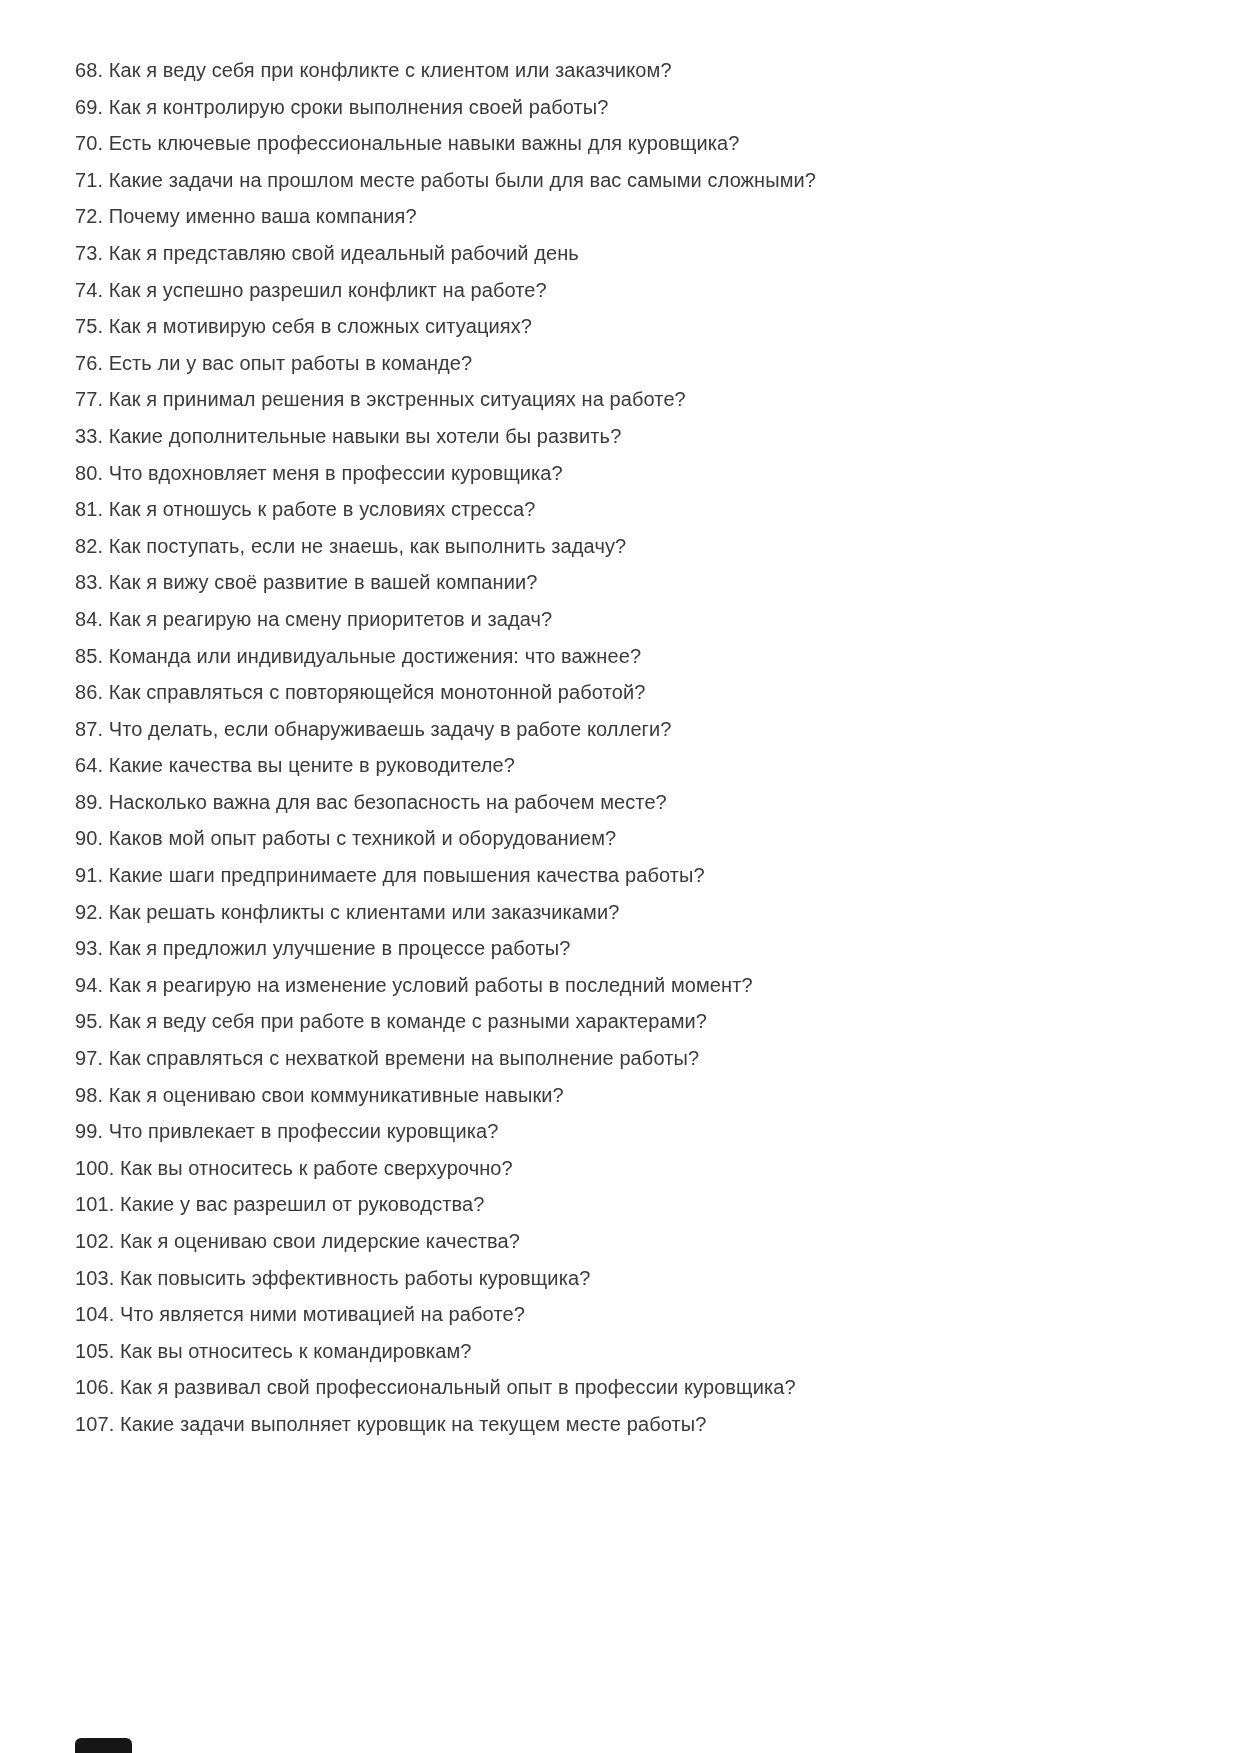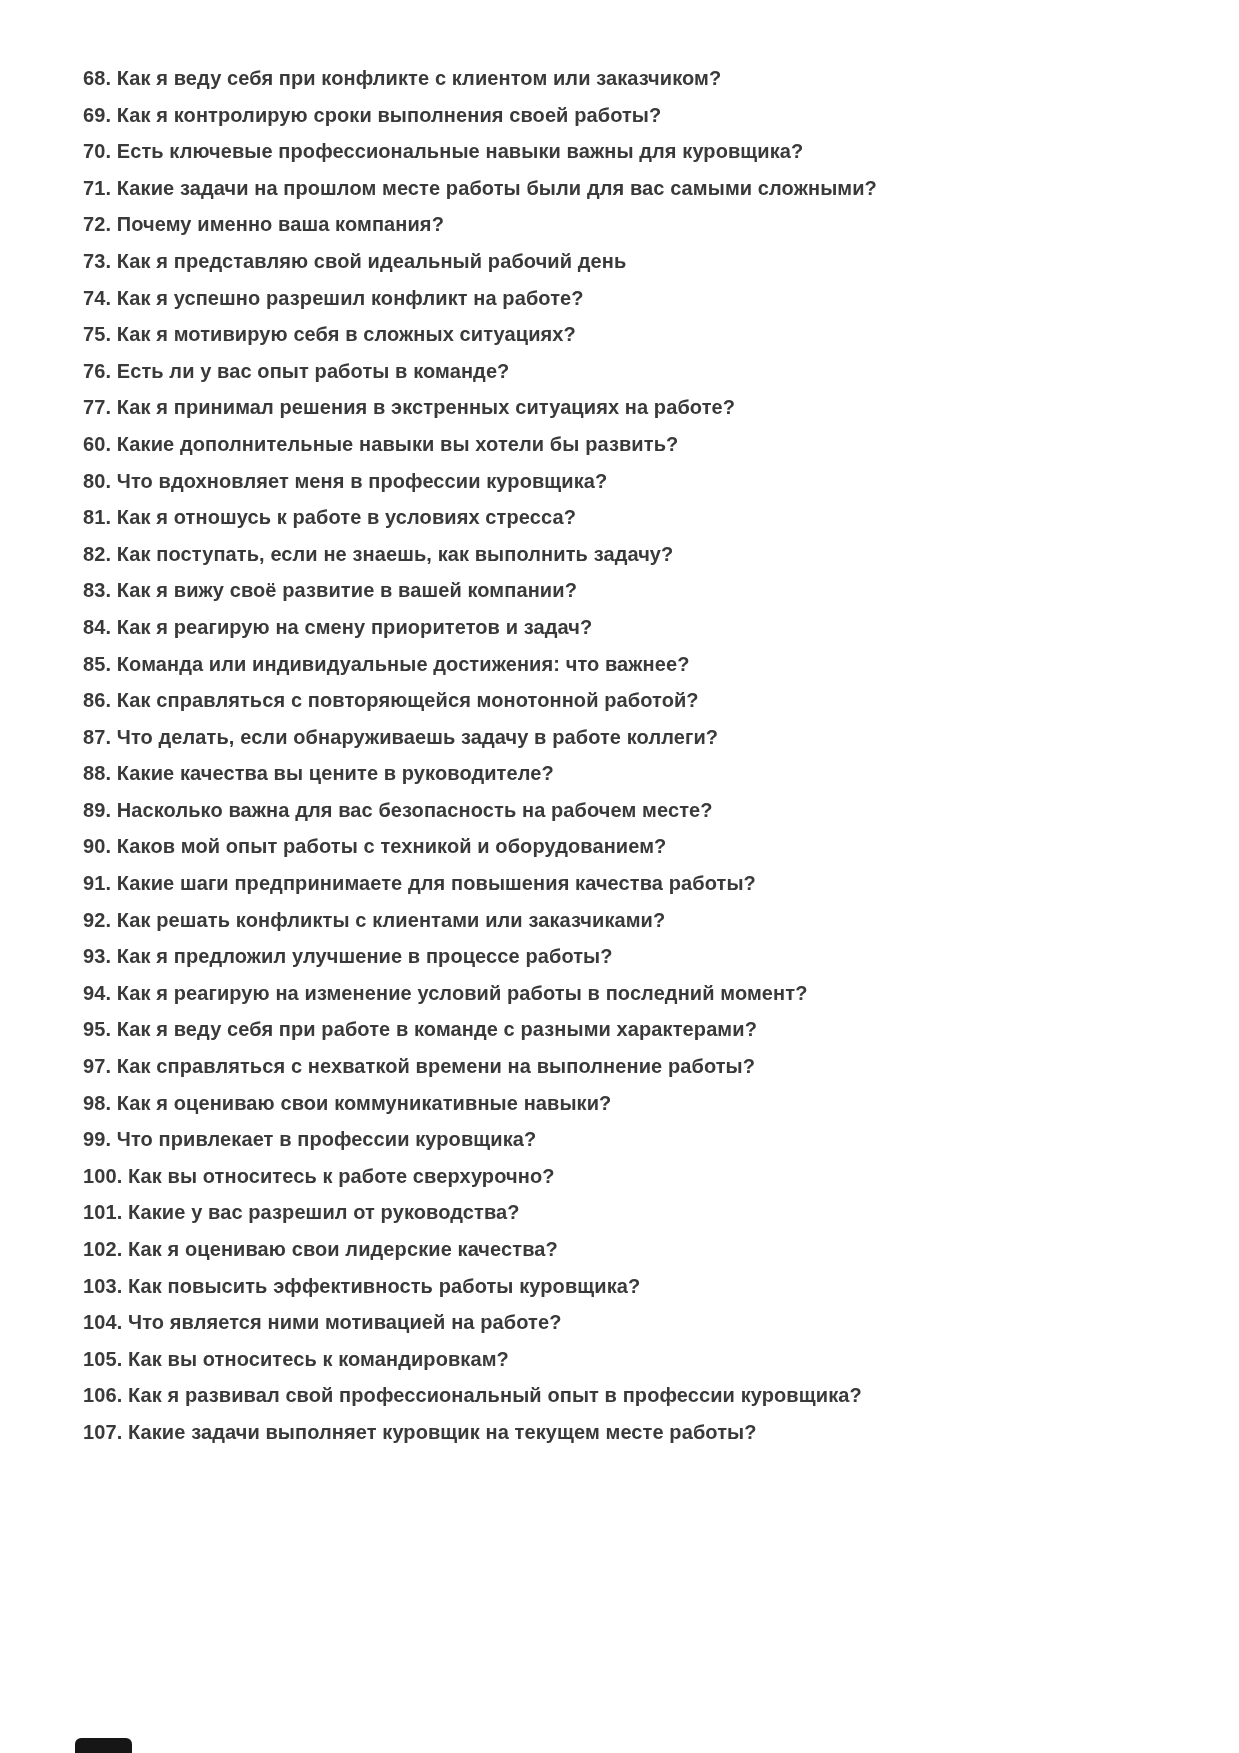--- a/index.html
+++ b/index.html
@@ -14,23 +14,22 @@
     overflow: hidden;
     font-family: "Liberation Sans", "DejaVu Sans", sans-serif;
   }
   .page {
     position: absolute;
     inset: 0;
     background: #ffffff;
   }
   .questions {
     list-style: none;
-    margin: 8px;
+    margin: 0;
     padding: 52px 60px 0 75px;
-    font-weight: bold;
   }
   .questions li {
     font-size: 20px;
     line-height: 36.6px;
     color: #3a3a3a;
     white-space: nowrap;
     letter-spacing: 0.1px;
   }
   .questions li .q-number {
     color: #3a3a3a;
@@ -53,30 +52,30 @@
       <li><span class="q-number">68. </span><span>Как я веду себя при конфликте с клиентом или заказчиком?</span></li>
       <li><span class="q-number">69. </span><span>Как я контролирую сроки выполнения своей работы?</span></li>
       <li><span class="q-number">70. </span><span>Есть ключевые профессиональные навыки важны для куровщика?</span></li>
       <li><span class="q-number">71. </span><span>Какие задачи на прошлом месте работы были для вас самыми сложными?</span></li>
       <li><span class="q-number">72. </span><span>Почему именно ваша компания?</span></li>
       <li><span class="q-number">73. </span><span>Как я представляю свой идеальный рабочий день</span></li>
       <li><span class="q-number">74. </span><span>Как я успешно разрешил конфликт на работе?</span></li>
       <li><span class="q-number">75. </span><span>Как я мотивирую себя в сложных ситуациях?</span></li>
       <li><span class="q-number">76. </span><span>Есть ли у вас опыт работы в команде?</span></li>
       <li><span class="q-number">77. </span><span>Как я принимал решения в экстренных ситуациях на работе?</span></li>
-      <li><span class="q-number">60. </span><span>Какие дополнительные навыки вы хотели бы развить?</span></li>
+      <li><span class="q-number">33. </span><span>Какие дополнительные навыки вы хотели бы развить?</span></li>
       <li><span class="q-number">80. </span><span>Что вдохновляет меня в профессии куровщика?</span></li>
       <li><span class="q-number">81. </span><span>Как я отношусь к работе в условиях стресса?</span></li>
       <li><span class="q-number">82. </span><span>Как поступать, если не знаешь, как выполнить задачу?</span></li>
       <li><span class="q-number">83. </span><span>Как я вижу своё развитие в вашей компании?</span></li>
       <li><span class="q-number">84. </span><span>Как я реагирую на смену приоритетов и задач?</span></li>
       <li><span class="q-number">85. </span><span>Команда или индивидуальные достижения: что важнее?</span></li>
       <li><span class="q-number">86. </span><span>Как справляться с повторяющейся монотонной работой?</span></li>
       <li><span class="q-number">87. </span><span>Что делать, если обнаруживаешь задачу в работе коллеги?</span></li>
-      <li><span class="q-number">88. </span><span>Какие качества вы цените в руководителе?</span></li>
+      <li><span class="q-number">64. </span><span>Какие качества вы цените в руководителе?</span></li>
       <li><span class="q-number">89. </span><span>Насколько важна для вас безопасность на рабочем месте?</span></li>
       <li><span class="q-number">90. </span><span>Каков мой опыт работы с техникой и оборудованием?</span></li>
       <li><span class="q-number">91. </span><span>Какие шаги предпринимаете для повышения качества работы?</span></li>
       <li><span class="q-number">92. </span><span>Как решать конфликты с клиентами или заказчиками?</span></li>
       <li><span class="q-number">93. </span><span>Как я предложил улучшение в процессе работы?</span></li>
       <li><span class="q-number">94. </span><span>Как я реагирую на изменение условий работы в последний момент?</span></li>
       <li><span class="q-number">95. </span><span>Как я веду себя при работе в команде с разными характерами?</span></li>
       <li><span class="q-number">97. </span><span>Как справляться с нехваткой времени на выполнение работы?</span></li>
       <li><span class="q-number">98. </span><span>Как я оцениваю свои коммуникативные навыки?</span></li>
       <li><span class="q-number">99. </span><span>Что привлекает в профессии куровщика?</span></li>

